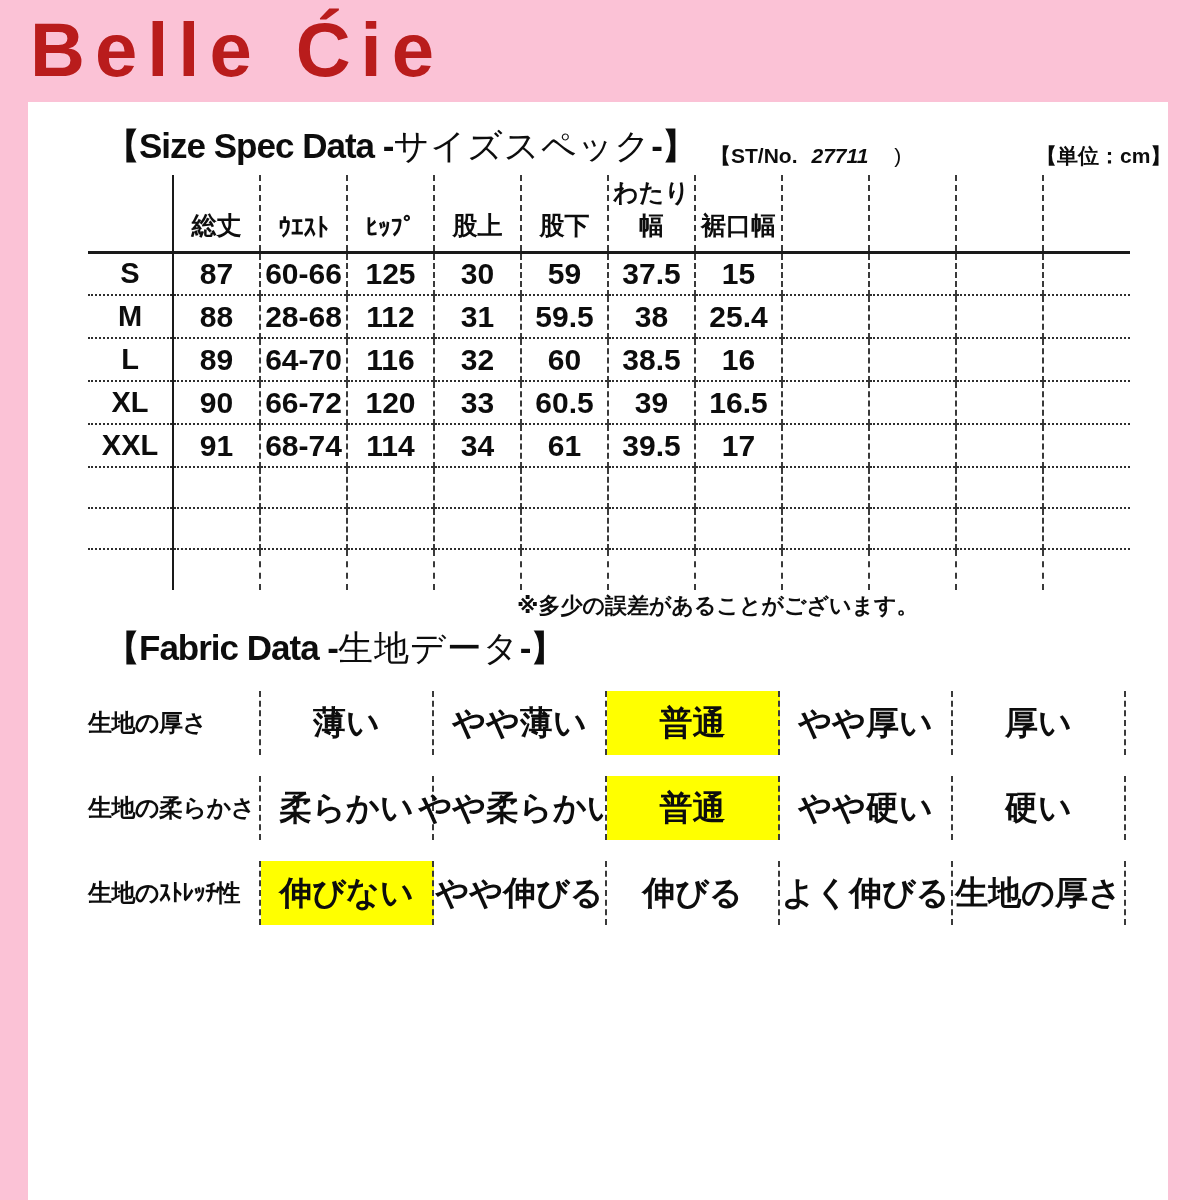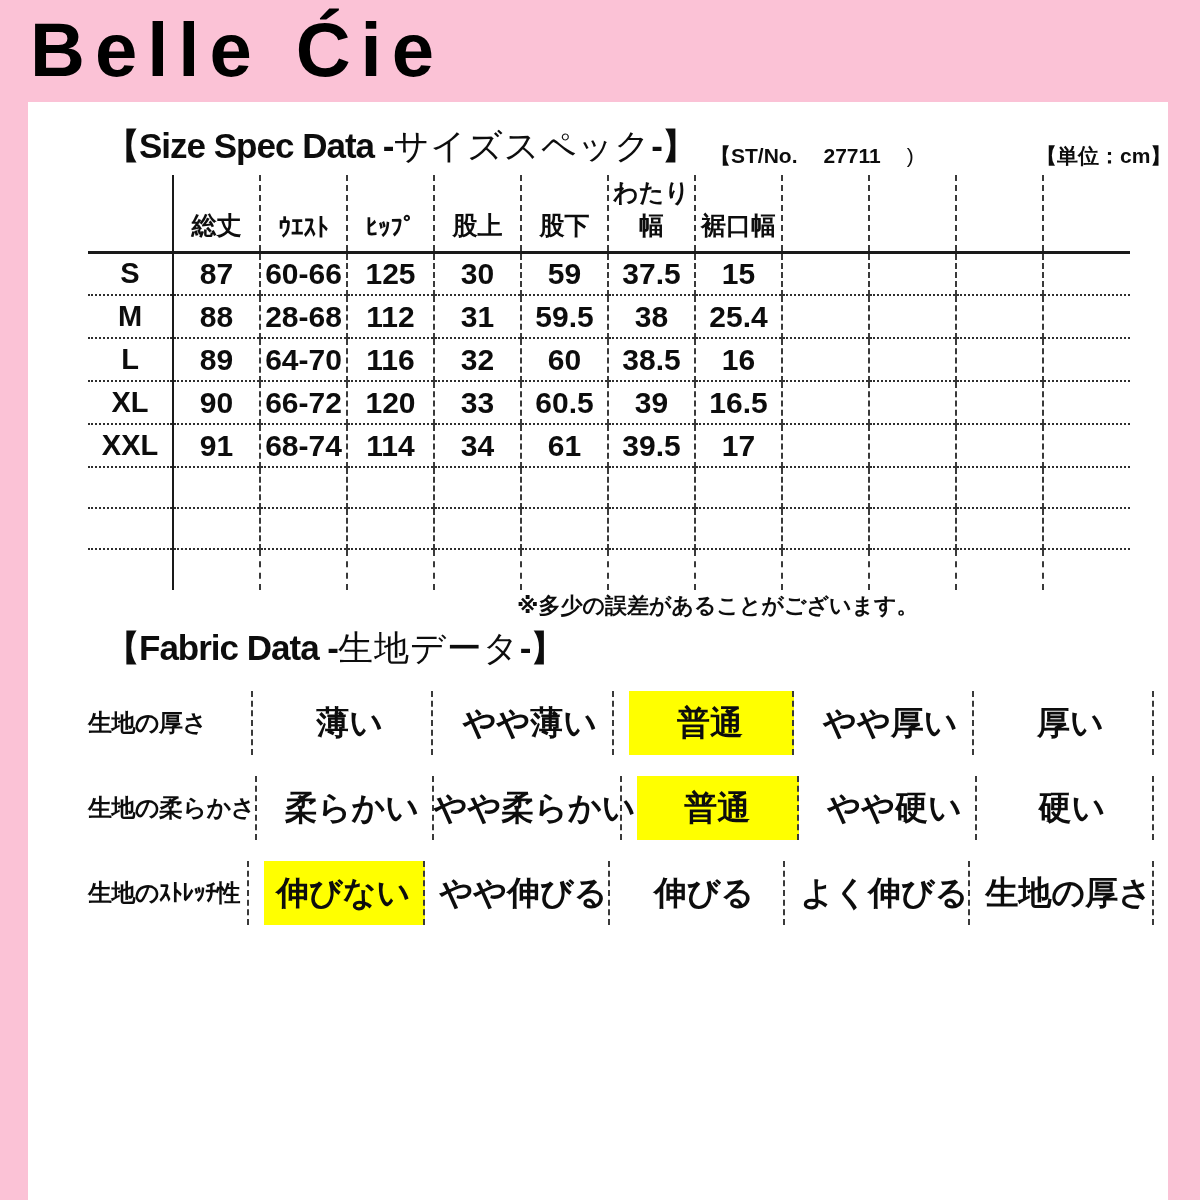--- a/index.html
+++ b/index.html
@@ -5,38 +5,38 @@
   * { margin:0; padding:0; box-sizing:border-box; }
   html,body { background:#ffffff; }
   .canvas {
     position:relative; width:1200px; height:1200px;
     background:#fbc2d6; overflow:hidden;
     font-family:"Liberation Sans","DejaVu Sans",sans-serif;
     color:#0d0d0d;
   }
   .logo {
     position:absolute; left:30px; top:6px;
-    font-size:76px; font-weight:bold; color:#000000;
+    font-size:76px; font-weight:bold; color:#b91c1c;
     letter-spacing:10px; line-height:1.15; white-space:nowrap;
   }
   .logo .word2 { margin-left:34px; }
   .content {
     position:absolute; left:28px; top:102px;
     width:1140px; height:1200px; background:#ffffff;
   }
   .section-heading {
     position:absolute; font-size:35px; line-height:1.15; white-space:nowrap;
   }
   .heading-en { font-weight:bold; letter-spacing:-1px; }
   .heading-jp { font-weight:normal; letter-spacing:1px; }
   .stno {
     position:absolute; left:682px; top:40px;
     font-size:21px; font-weight:bold; white-space:nowrap;
   }
-  .stno .stno-value { margin-left:26px; }
+  .stno .stno-value { margin-left:14px;font-style:italic; }
   .stno .stno-close { margin-left:26px; font-weight:normal; }
   .unit {
     position:absolute; left:1008px; top:40px;
     font-size:21px; font-weight:bold; white-space:nowrap;
   }
   
   table.size-table {
     position:absolute; left:60px; top:73px;
     border-collapse:collapse; table-layout:fixed; width:1042px;
   }
@@ -59,21 +59,21 @@
   }
   .size-table tbody th.size-label { font-size:29px; }
   .size-table tbody tr:last-child th,
   .size-table tbody tr:last-child td { border-bottom:none; }
   .note {
     position:absolute; left:489px; top:489px;
     font-size:22px; font-weight:bold; white-space:nowrap;
   }
   
   .fabric-rows { position:absolute; left:60px; top:589px; width:1066px; }
-  .fabric-row { display:flex; height:64px; margin-bottom:21px;gap:15px; }
+  .fabric-row { display:flex; height:64px; margin-bottom:21px; }
   .fabric-label {
     width:173px; display:flex; align-items:center;
     font-weight:bold; font-size:24px; letter-spacing:-0.5px;
     border-right:2px dashed #3a3a3a; white-space:nowrap;
   }
   .fabric-cell {
     width:173px; display:flex; align-items:center; justify-content:center;
     font-weight:bold; font-size:33px; white-space:nowrap;
     border-right:2px dashed #3a3a3a;
   }

